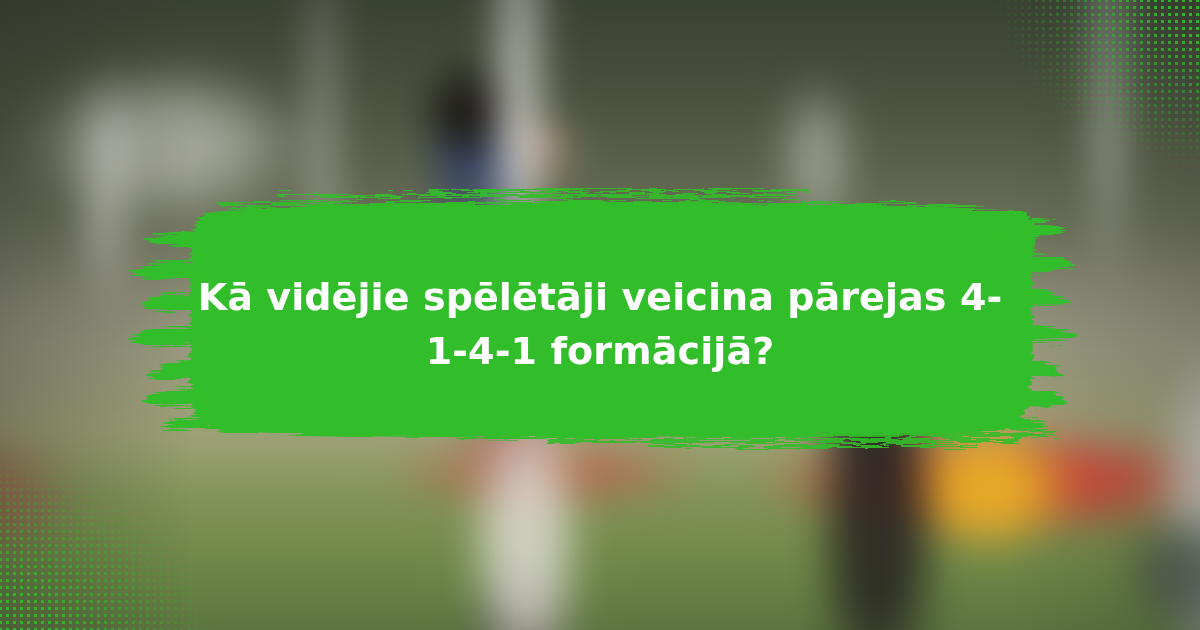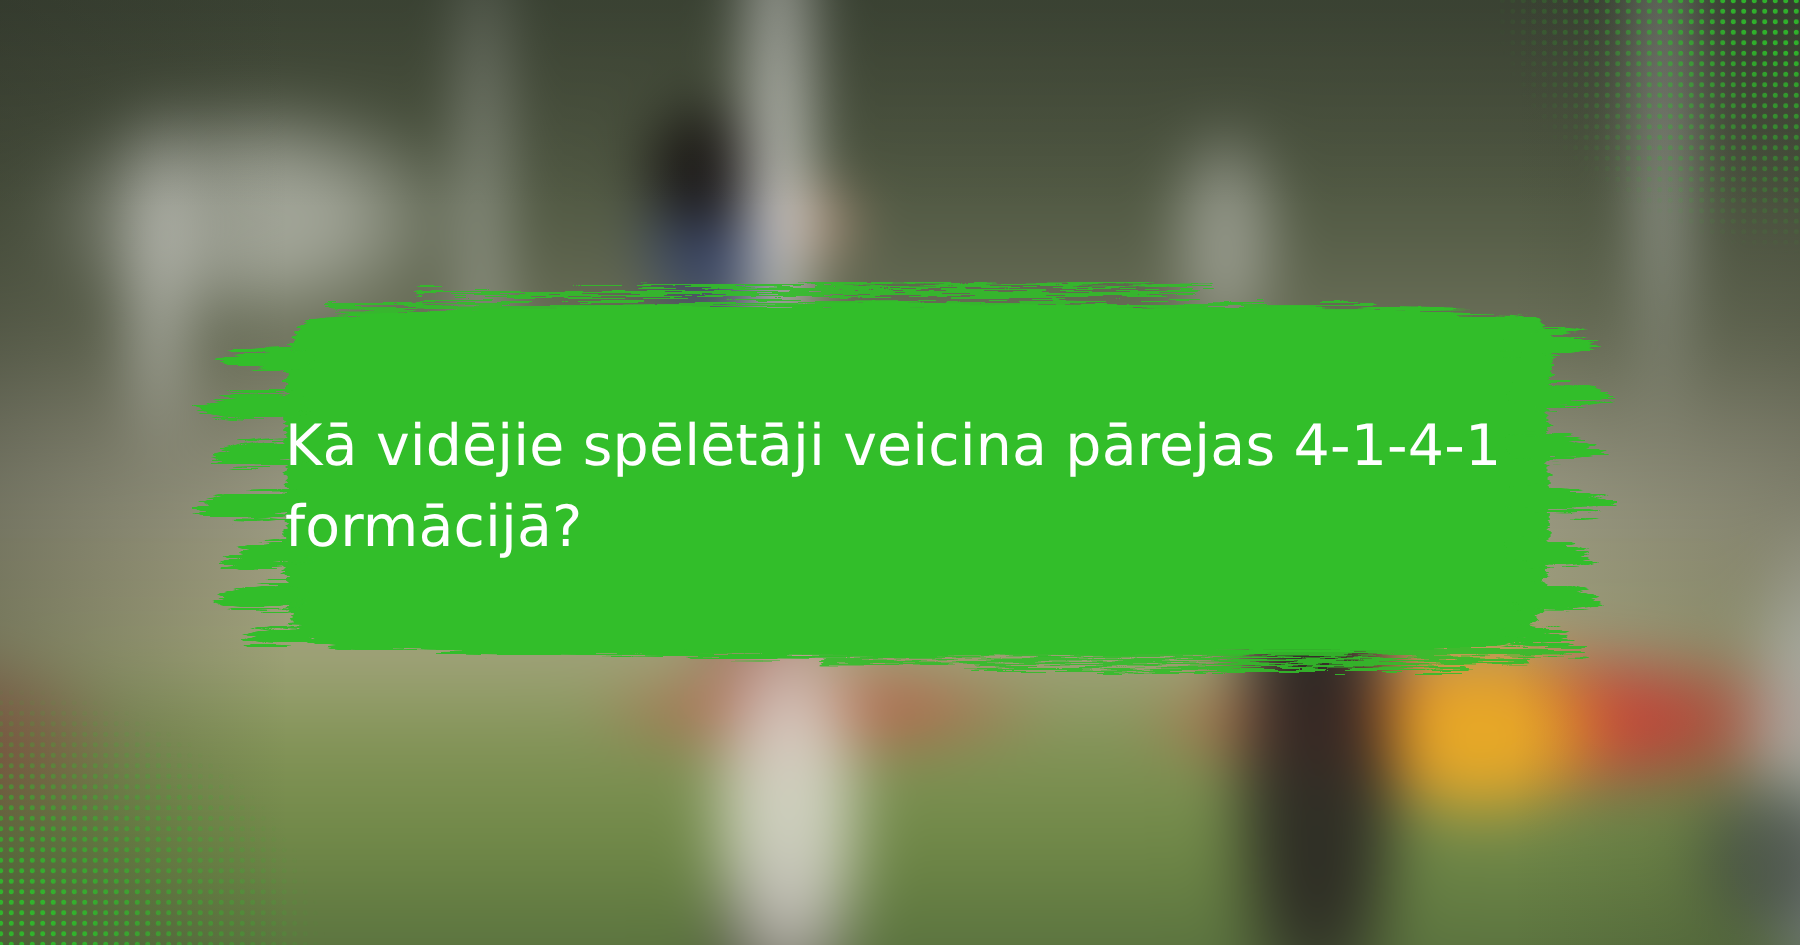--- a/index.html
+++ b/index.html
@@ -120,24 +120,25 @@
     height: 262px;
   }
   .brush-svg { position: absolute; inset: 0; width: 100%; height: 100%; display: block; }
 
   
   .headline {
     position: absolute;
     left: 190px;
     top: 270px;
     width: 820px;
+    text-align: center;
     color: #ffffff;
     font-size: 38px;
     line-height: 1.43;
-    font-weight: 400;
+    font-weight: 700;
     letter-spacing: .1px;
     white-space: pre-line;
   }
 </style>
 </head>
 <body>
 
 <div class="stage">
 
   <div class="bg-photo"></div>

